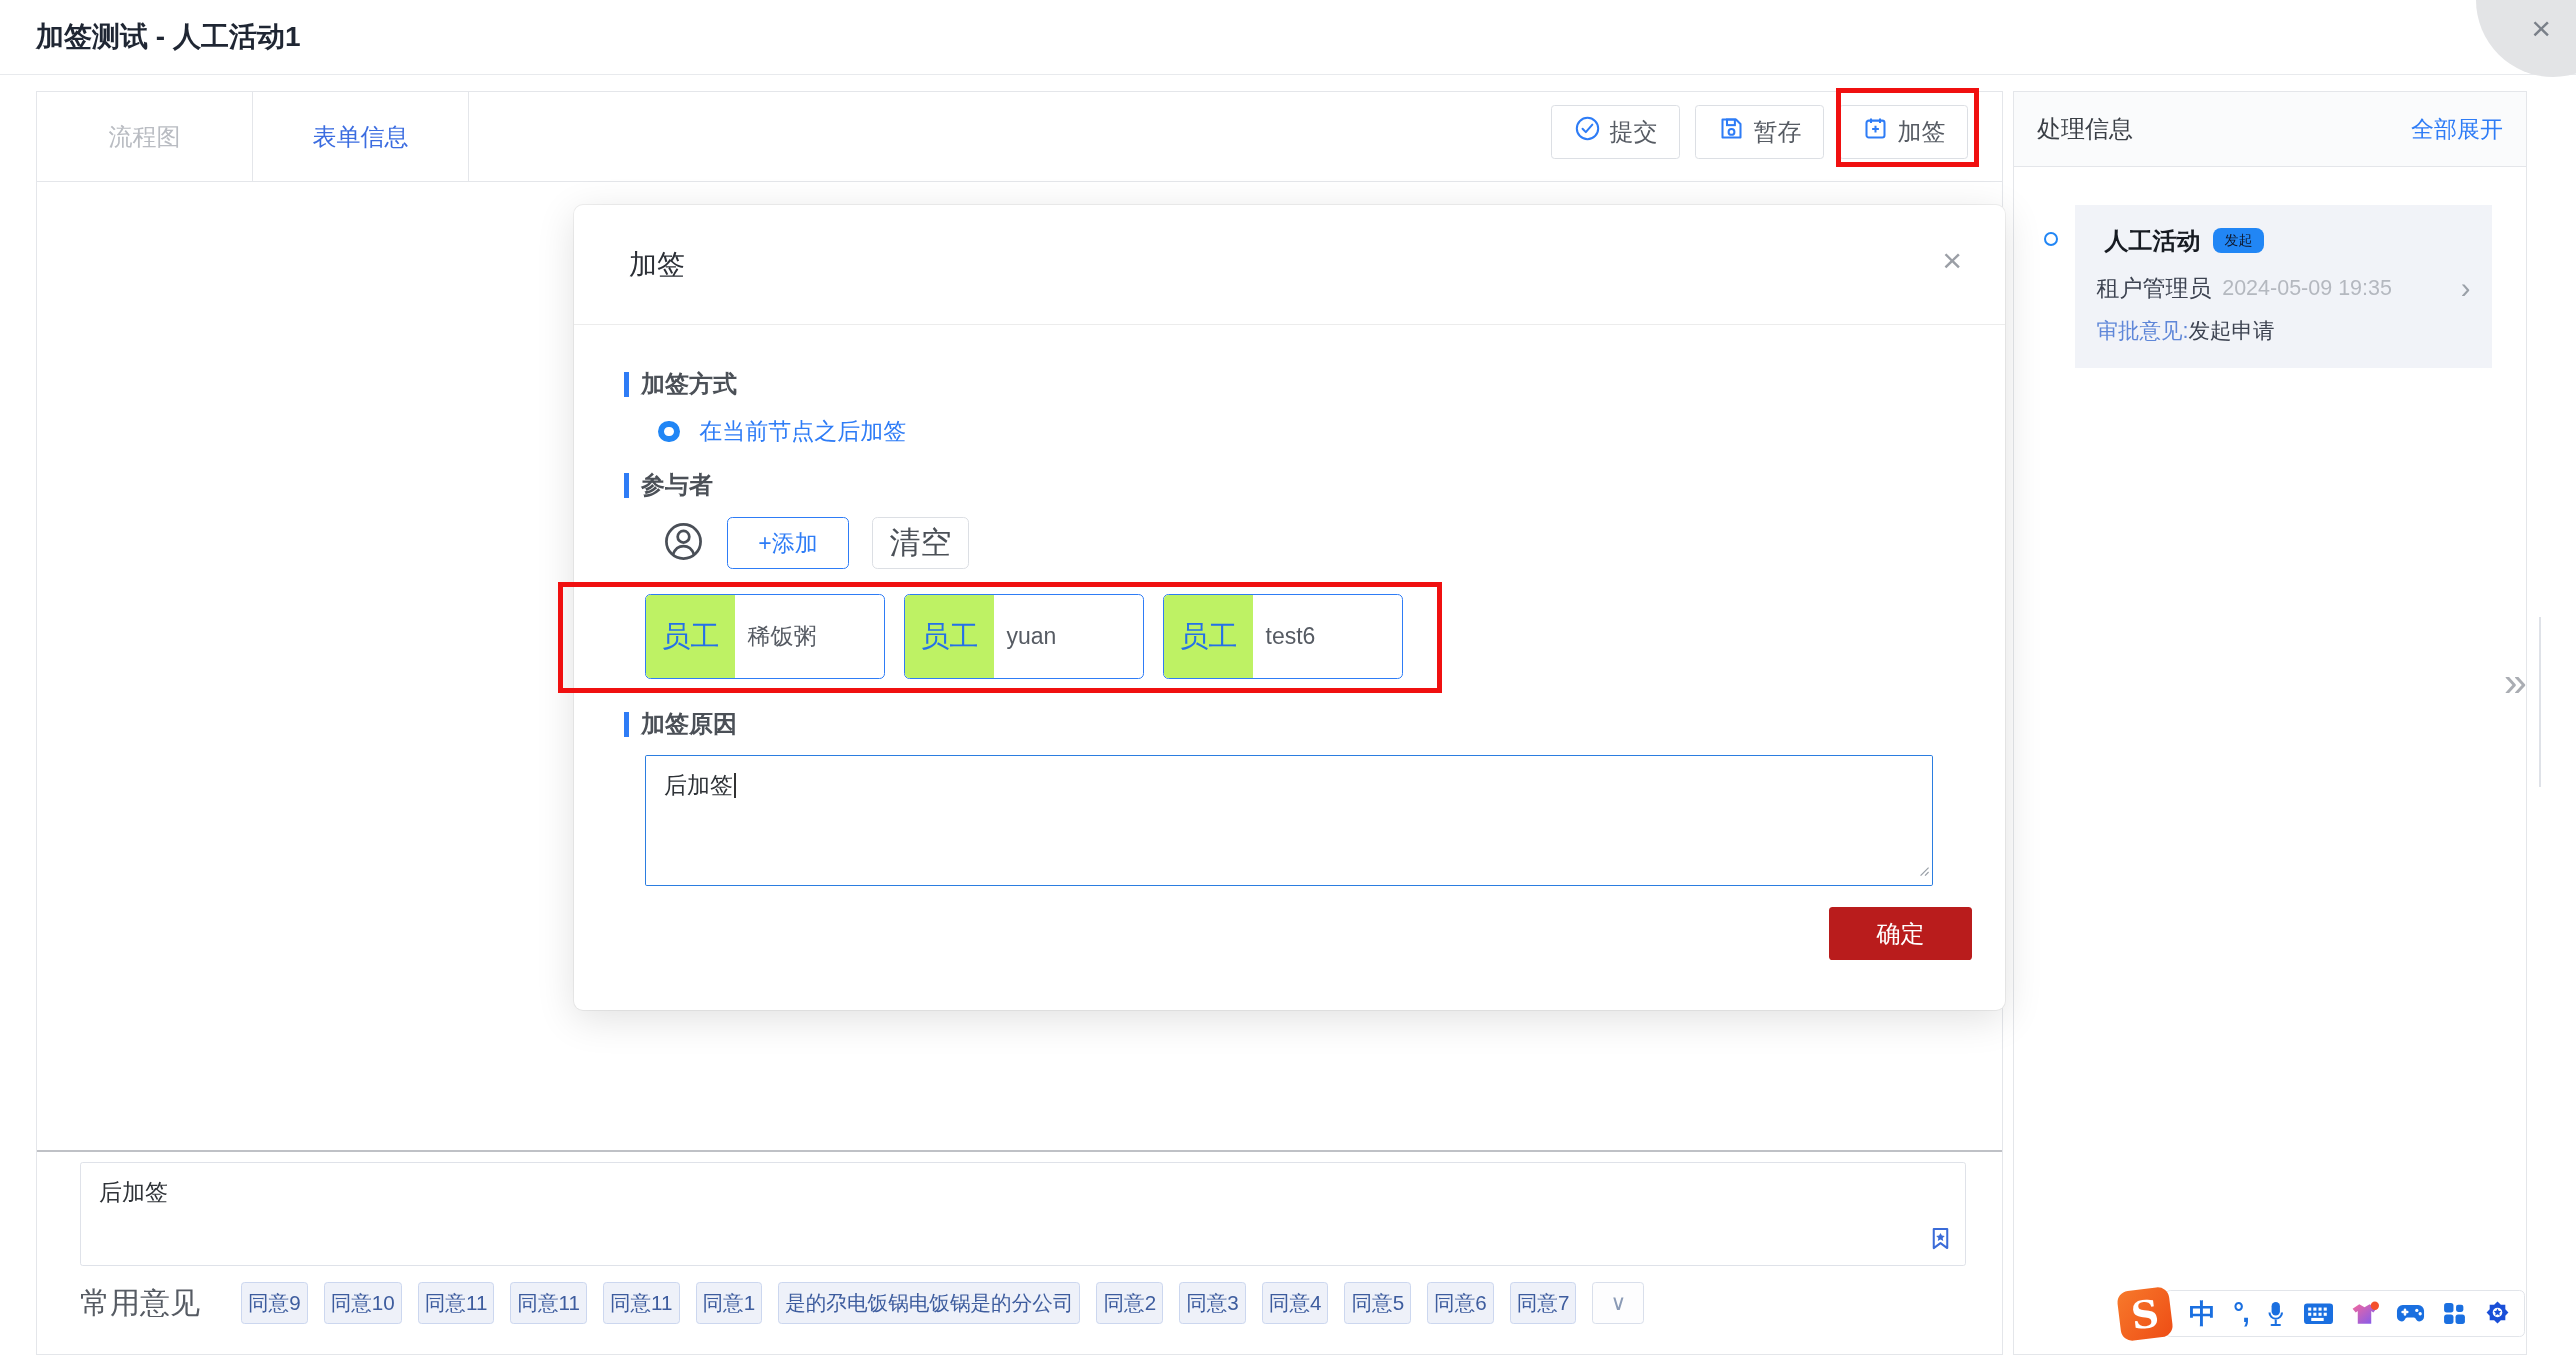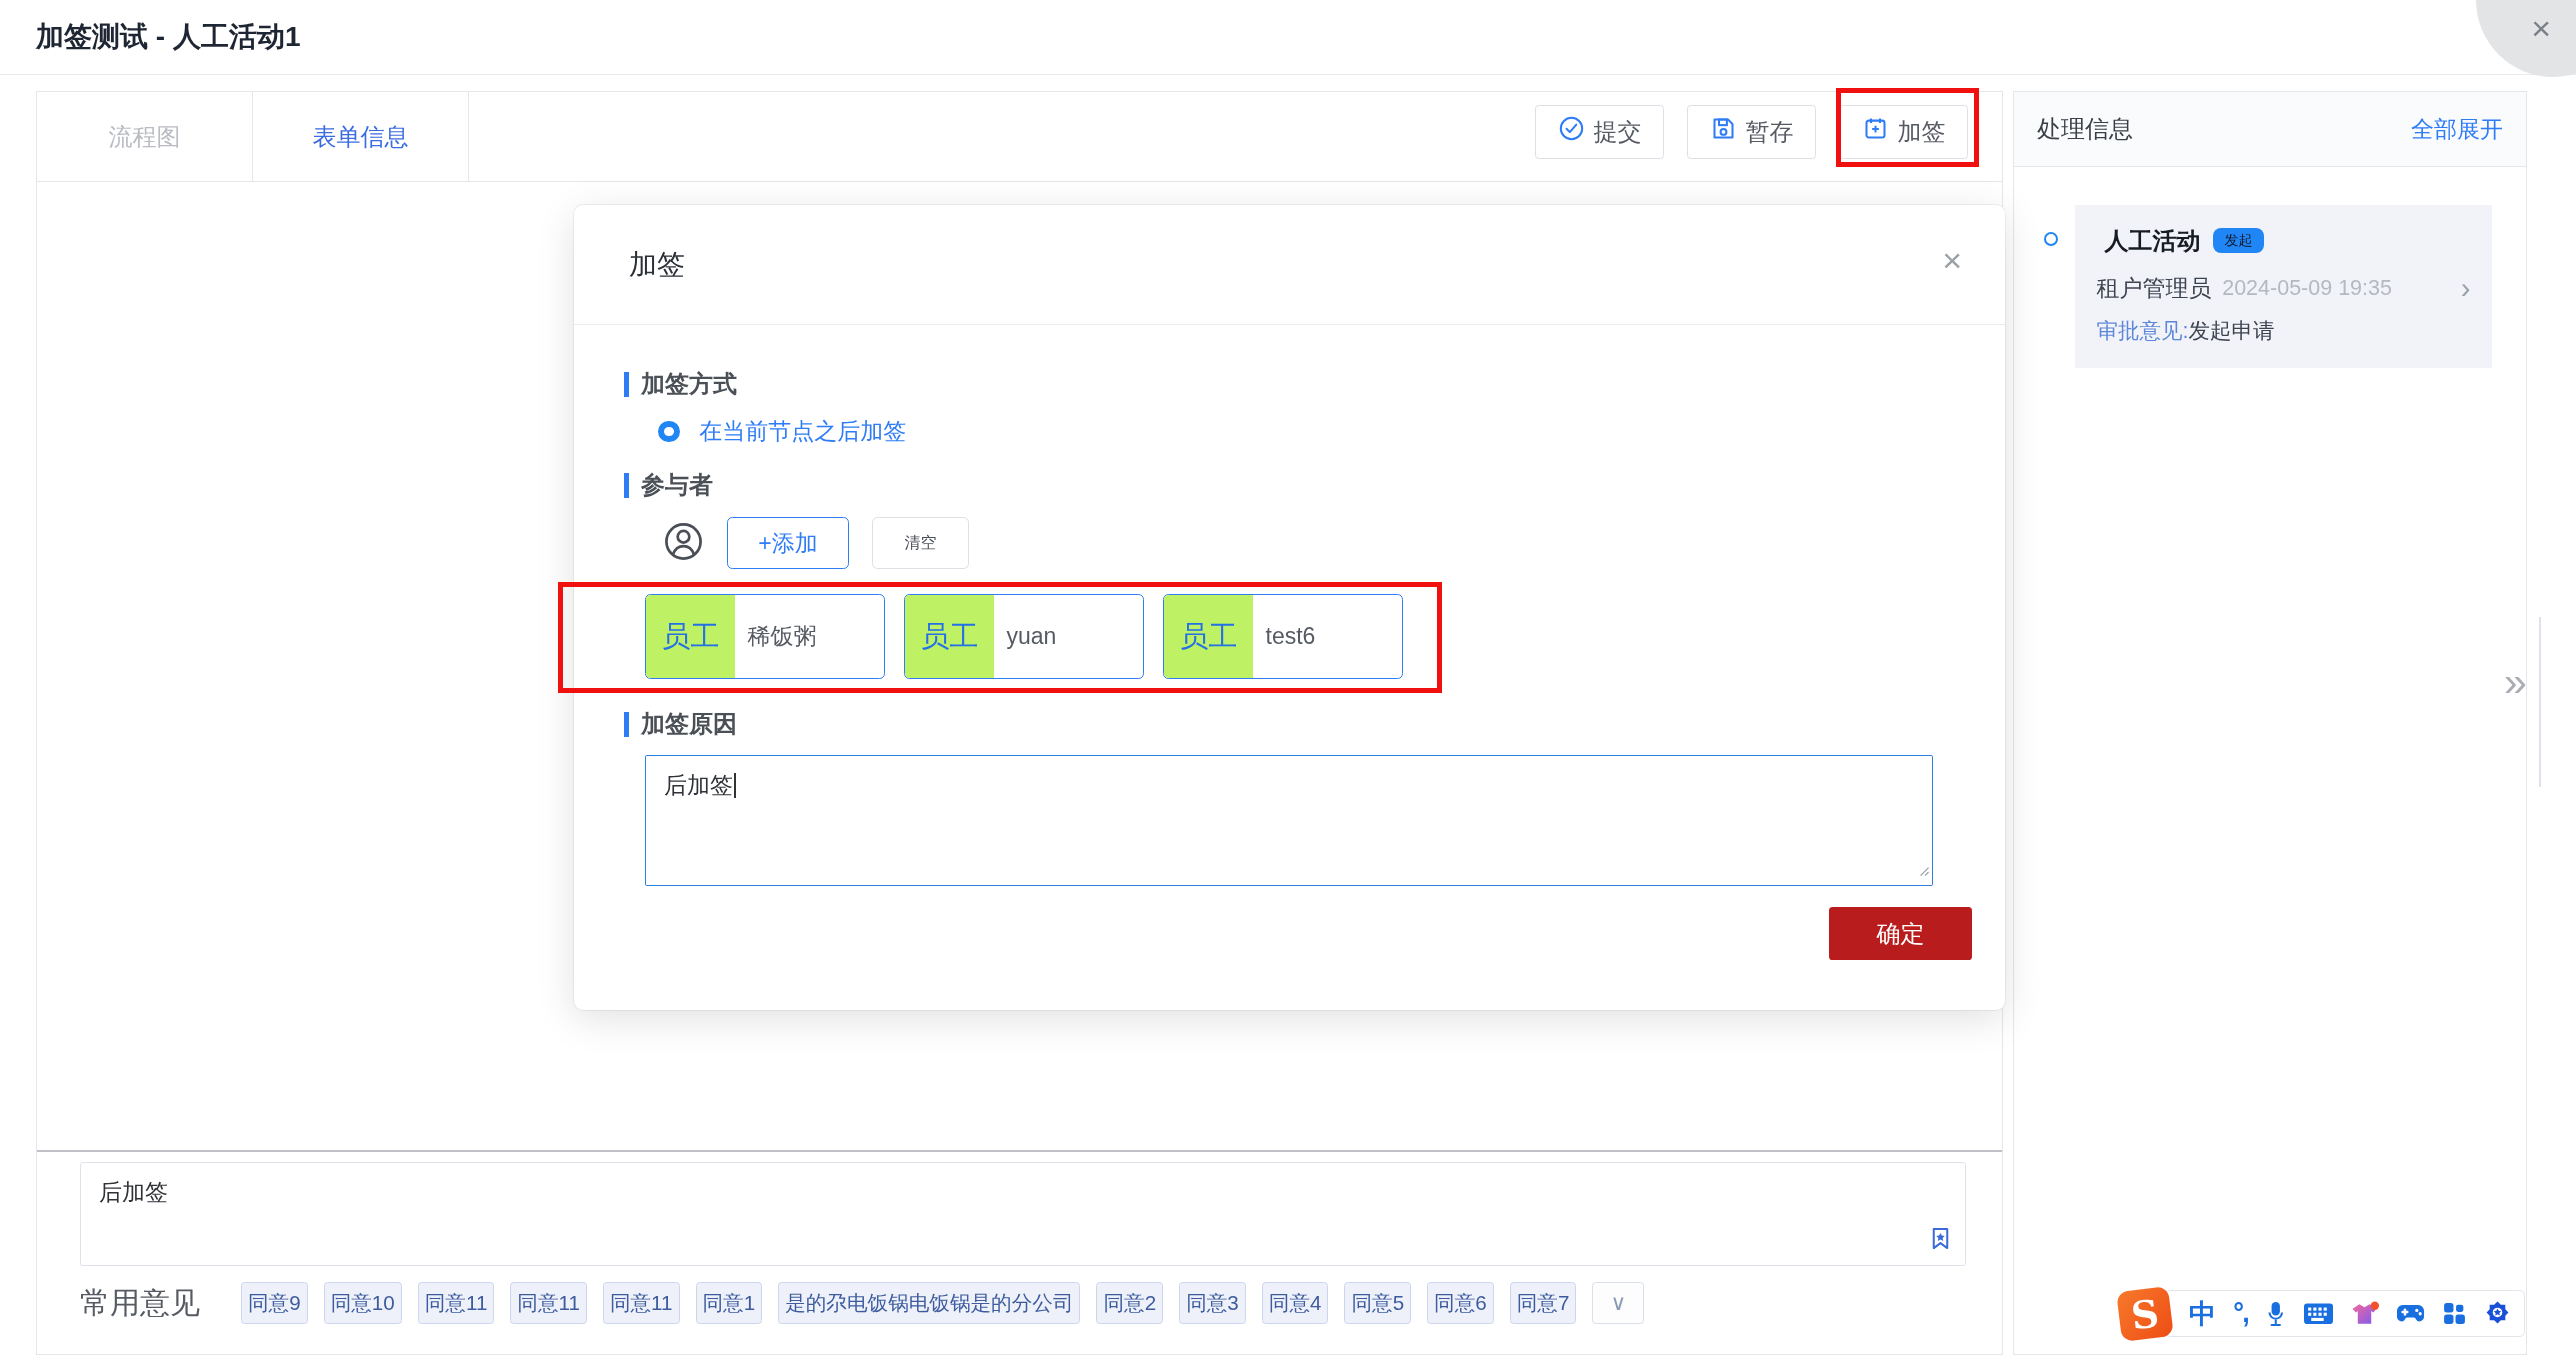--- a/index.html
+++ b/index.html
@@ -16,21 +16,21 @@
   .corner-close-x{position:absolute;top:9px;right:25px;font-size:34px;color:#7a8089;z-index:6;cursor:pointer;}
 
   
   .main-panel{position:absolute;left:36px;top:91px;width:1967px;height:1264px;
     border:0.9px solid #e4e6ea;background:#fff;box-sizing:border-box;}
   .tabbar{position:relative;height:89px;border-bottom:0.9px solid #e4e6ea;display:flex;}
   .tab{width:215px;border-right:0.9px solid #e4e6ea;display:flex;align-items:center;justify-content:center;
     font-size:24px;cursor:pointer;}
   .tab.active{color:#3b6ce0;}
   .tab.inactive{color:#b9bcc2;}
-  .toolbar{position:absolute;right:34px;top:12.5px;display:flex;gap:23px;align-items:center;}
+  .toolbar{position:absolute;right:34px;top:12.5px;display:flex;gap:15px;align-items:center;}
   .tbtn{height:52px;padding:0 21.5px;border:0.9px solid #dcdfe4;border-radius:3.6px;background:#fff;
     display:flex;align-items:center;gap:9px;font-size:24px;color:#565b63;cursor:pointer;}
 
   
   .anno{position:absolute;border:5.4px solid #f01010;box-sizing:border-box;z-index:4;pointer-events:none;}
   .anno-addsign{left:1836px;top:88px;width:143px;height:79px;}
   .anno-participants{left:558px;top:582px;width:884px;height:111px;}
 
   
   .modal{position:absolute;left:574px;top:205px;width:1431px;height:805px;background:#fff;
@@ -45,21 +45,21 @@
   .sec-method{top:43px;}
   .sec-participants{top:144px;}
   .sec-reason{top:383px;}
   .radio-row{position:absolute;left:84px;top:91px;display:flex;align-items:center;gap:19.7px;cursor:pointer;}
   .radio{width:21.5px;height:21.5px;border-radius:50%;border:6.3px solid #2186f5;background:#fff;box-sizing:border-box;}
   .radio-label{font-size:23px;color:#2e7cf6;}
   .pc-row{position:absolute;left:89px;top:191px;display:flex;align-items:center;gap:23px;height:54px;}
   .add-btn{min-width:122px;height:52px;border:1.3px solid #2e7cf6;color:#2e7cf6;border-radius:5.4px;
     background:#fff;font-size:23px;display:flex;align-items:center;justify-content:center;cursor:pointer;box-sizing:border-box;}
   .clear-btn{min-width:97px;height:52px;border:0.9px solid #dcdfe4;color:#4b5057;border-radius:5.4px;
-    background:#fff;font-size:16px;display:flex;align-items:center;justify-content:center;cursor:pointer;box-sizing:border-box;}
+    background:#fff;font-size:31px;display:flex;align-items:center;justify-content:center;cursor:pointer;box-sizing:border-box;}
   .cards{position:absolute;left:71px;top:269px;display:flex;gap:19px;}
   .pcard{width:240px;height:85px;border:1.8px solid #2e7cf6;border-radius:5.4px;display:flex;
     overflow:hidden;background:#fff;box-sizing:border-box;}
   .pcard .ptag{width:89px;background:#bef264;color:#2470e8;font-size:29px;
     display:flex;align-items:center;justify-content:center;flex:none;}
   .pcard .pname{flex:1;display:flex;align-items:center;padding-left:12.5px;font-size:23px;color:#565b63;}
   .fake-ta{position:absolute;left:71px;top:430px;width:1288px;height:131px;border:1.8px solid #2b7de0;
     border-radius:1.8px;box-sizing:border-box;padding:14.3px 18px;font-size:23px;color:#2f3338;cursor:text;background:#fff;}
   .caret{display:inline-block;width:1.8px;height:25px;background:#333;margin-left:0.9px;vertical-align:-4.5px;}
   .resize-grip{position:absolute;right:2.7px;bottom:2.7px;}

